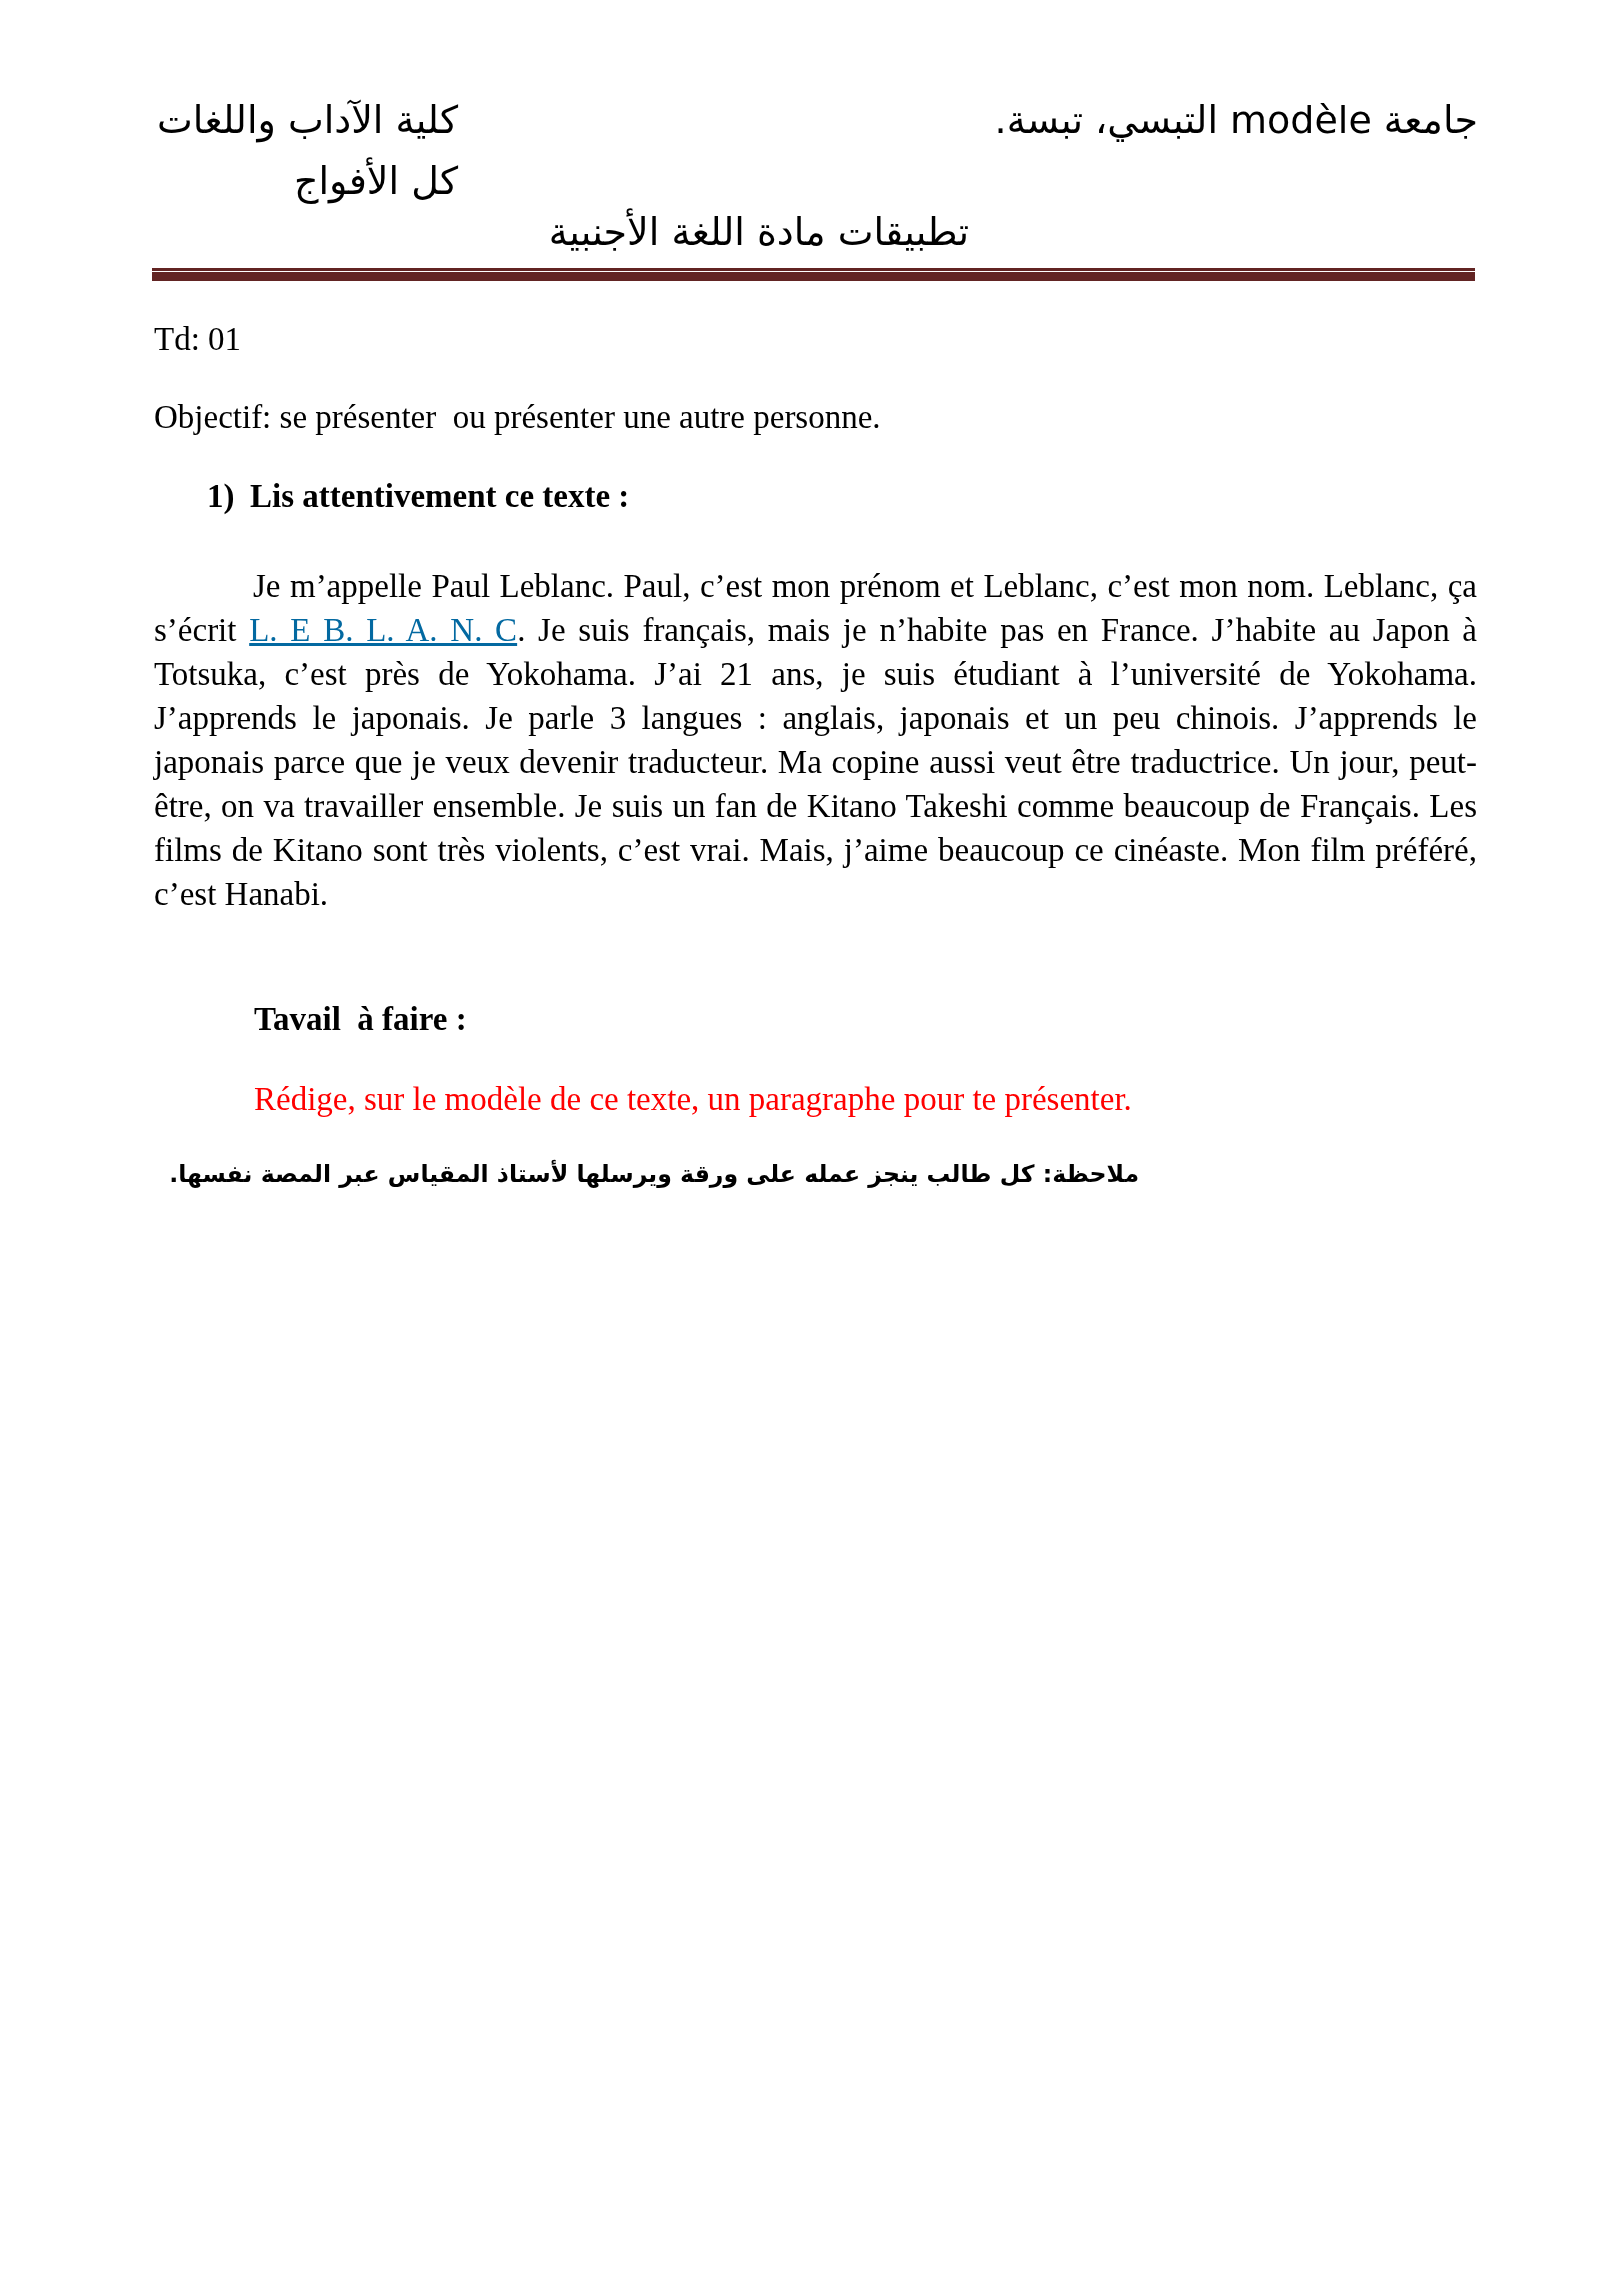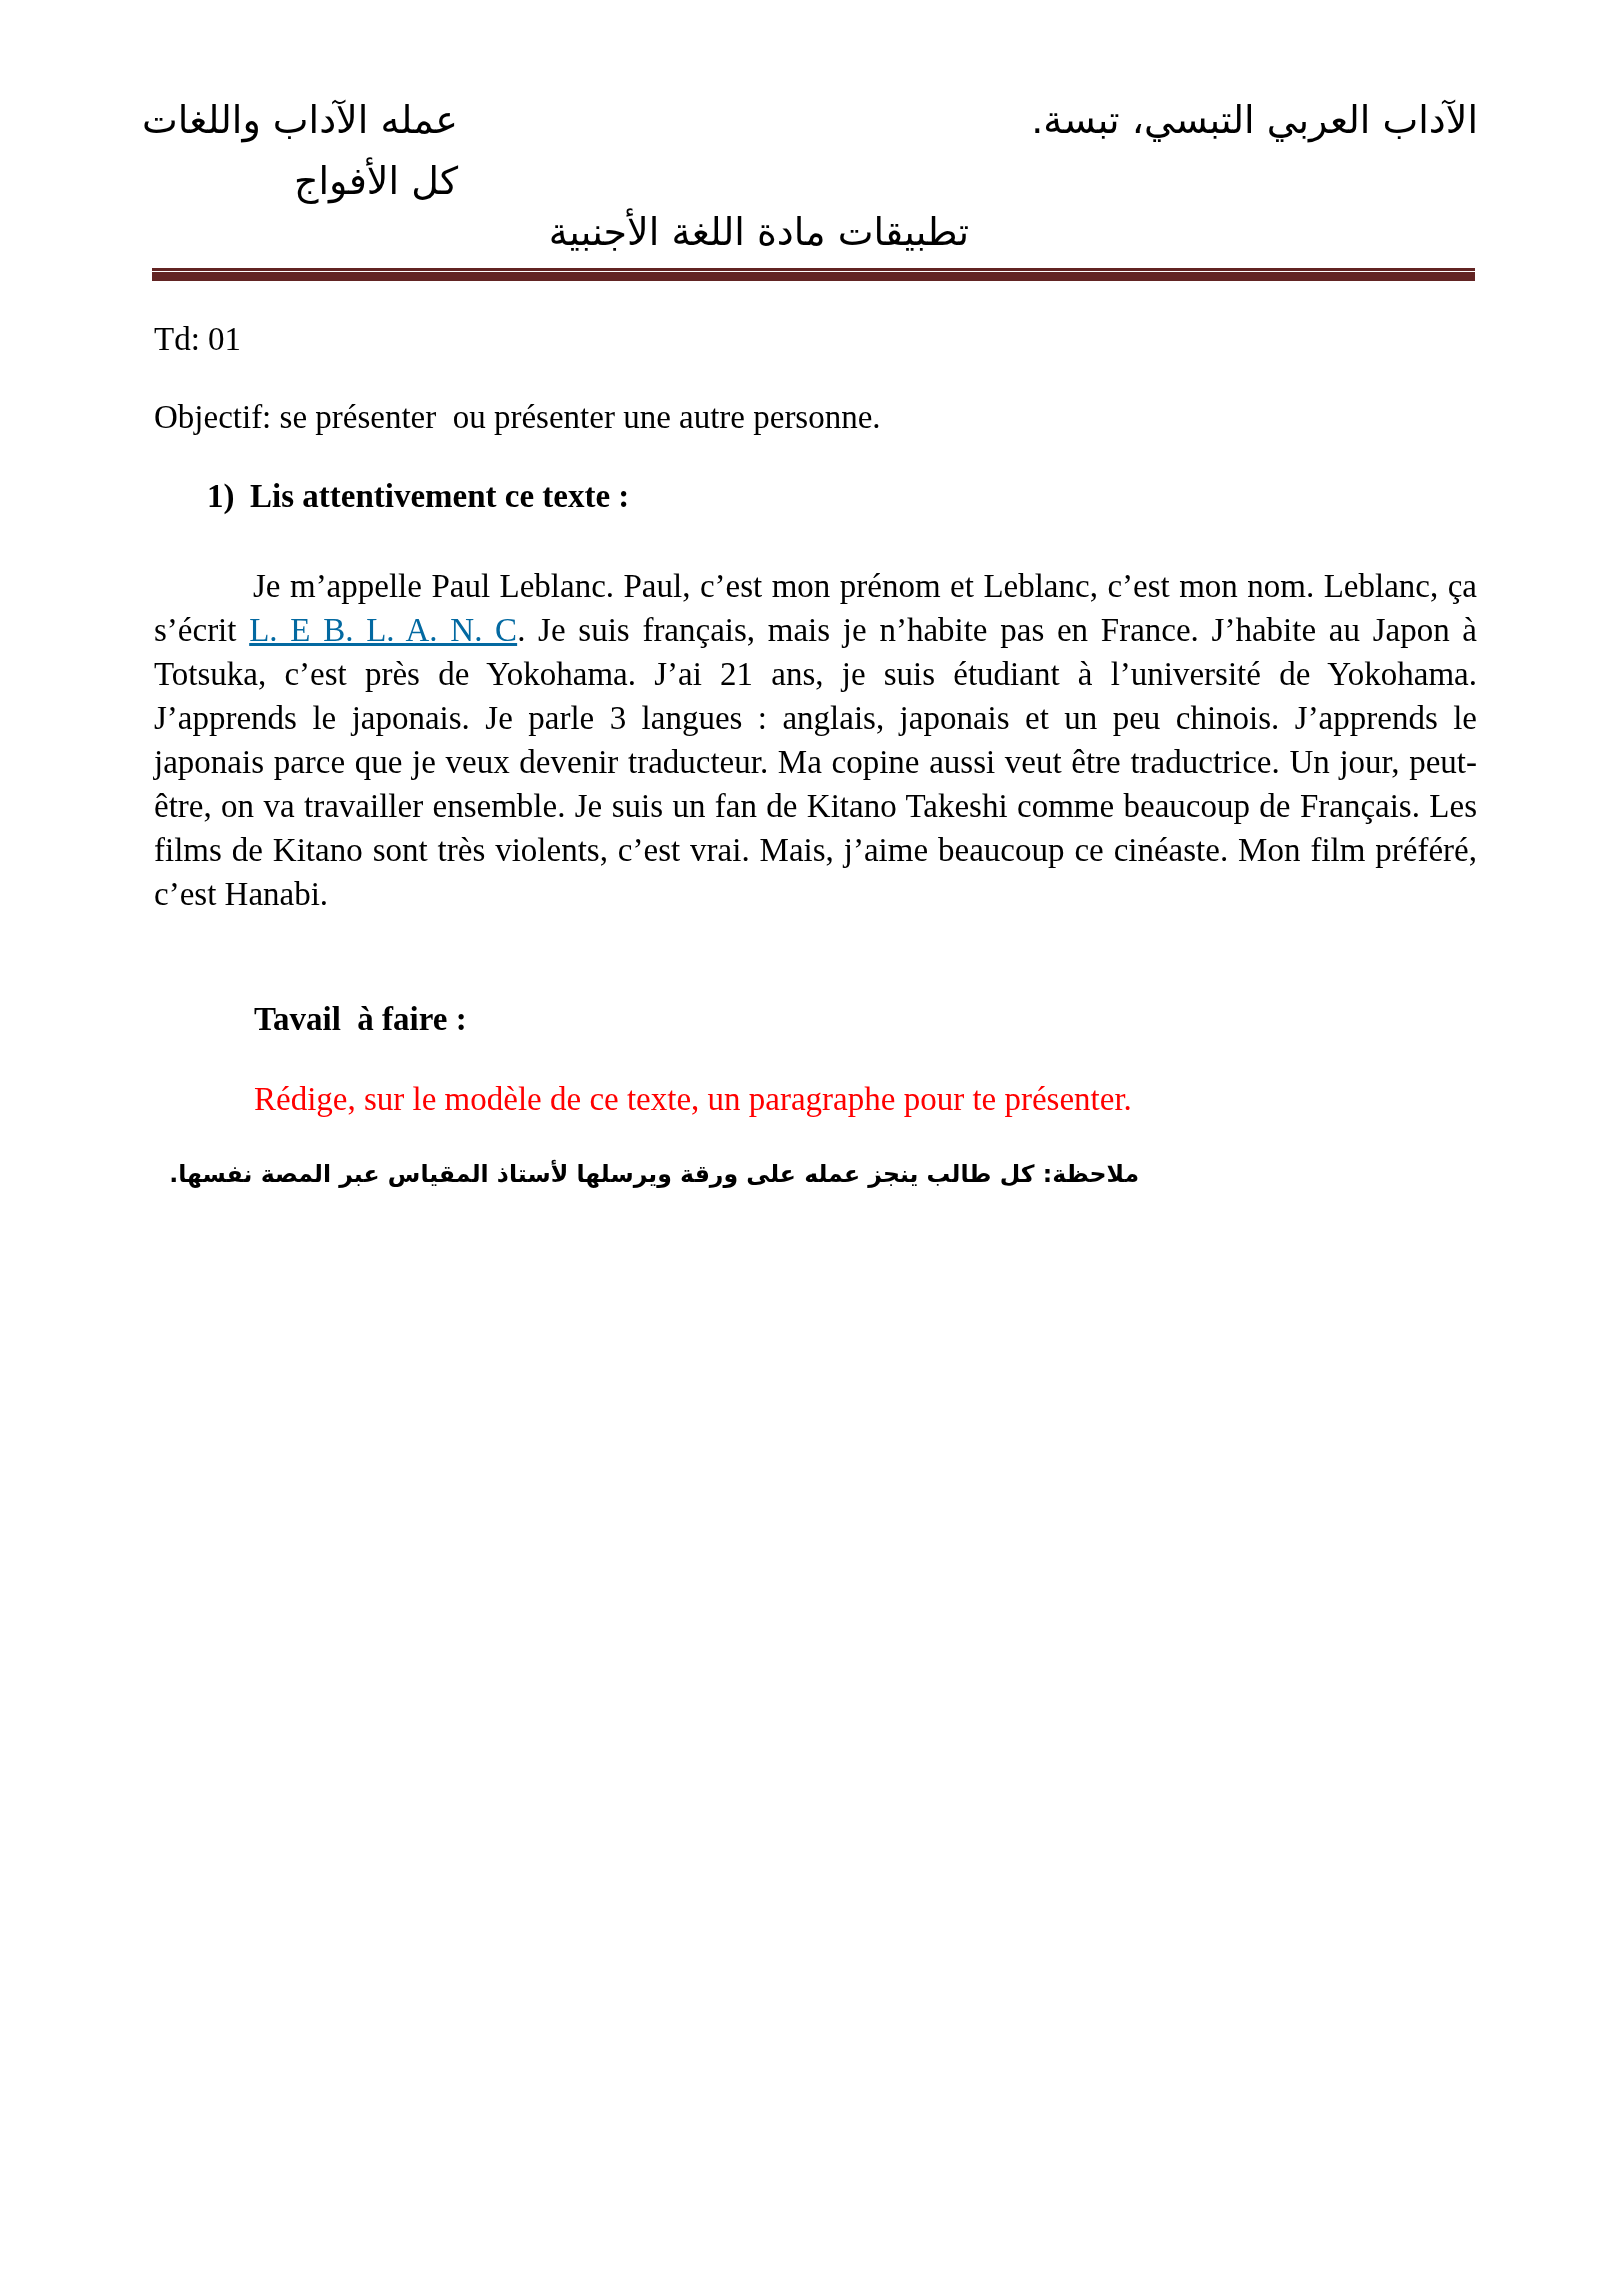--- a/index.html
+++ b/index.html
@@ -30,22 +30,22 @@
   #task-heading { left: 254px; top: 1001px; font-weight: bold; white-space: pre; }
   #task { left: 254px; top: 1081px; color: #ff0000; white-space: nowrap; }
 
   #note { right: 484px; top: 1158px; font-size: 23.6px; font-weight: bold; line-height: 33px; margin-left: 32px; }
 </style>
 </head>
 <body>
 
 <div class="page">
 
-  <div id="hdr-uni" class="ar hdr">الآداب العربي التبسي، تبسة.</div>
-  <div id="hdr-fac" class="ar hdr">عمله الآداب واللغات</div>
+  <div id="hdr-uni" class="ar hdr">جامعة modèle التبسي، تبسة.</div>
+  <div id="hdr-fac" class="ar hdr">كلية الآداب واللغات</div>
   <div id="hdr-groups" class="ar hdr">كل الأفواج</div>
   <div id="hdr-title" class="ar hdr">تطبيقات مادة اللغة الأجنبية</div>
 
   <div class="divider thin"></div>
   <div class="divider thick"></div>
 
   <div id="td-label" class="fr">Td: 01</div>
   <div id="objective" class="fr">Objectif: se présenter  ou présenter une autre personne.</div>
 
   <div id="instruction" class="fr">

